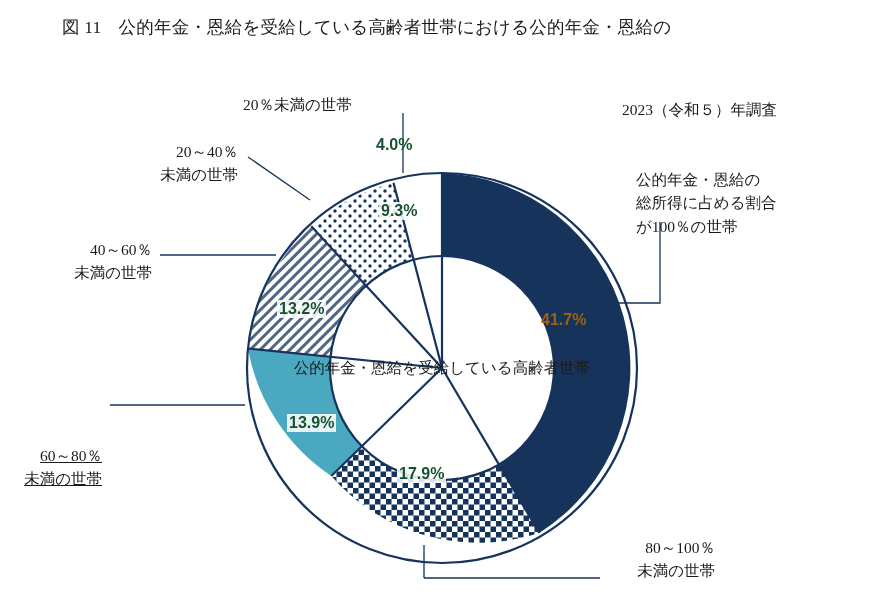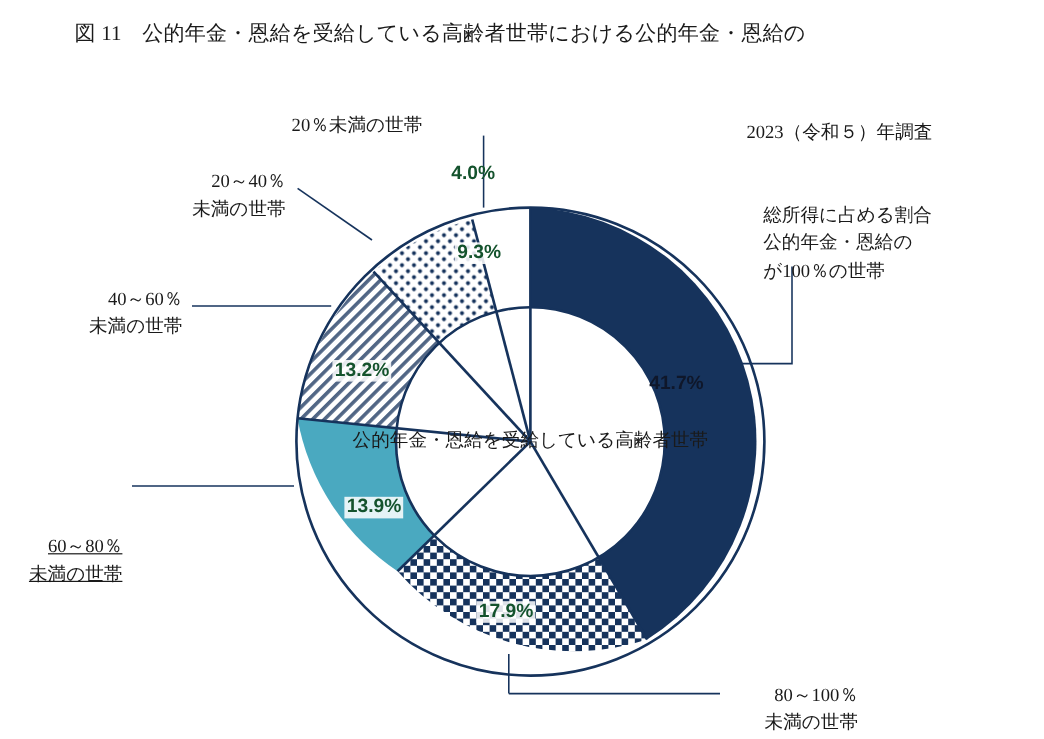--- a/index.html
+++ b/index.html
@@ -82,21 +82,21 @@
   
   .slice-value {
     position: absolute;
     font-size: 16px;
     font-family: "Liberation Sans", sans-serif;
     font-weight: bold;
     color: #14532d;
     white-space: nowrap;
   }
   .slice-value.on-dark {
-    color: #0f172a;
+    color: #a16207;
   }
   .slice-value.boxed {
     background: rgba(255,255,255,0.86);
     padding: 0 2px;
   }
   
   .callout {
     position: absolute;
     font-size: 15.5px;
     line-height: 1.5;
@@ -204,21 +204,21 @@
     </svg>
   </div>
 
   <div id="center-label">
     <span>公的年金・恩給</span>
     <span>を受給している</span>
     <span>高齢者世帯</span>
   </div>
 
   <div class="slice-value on-dark" style="left:541px; top:311px;">41.7%</div>
-  <div class="slice-value boxed" style="left:397px; top:501px;">17.9%</div>
+  <div class="slice-value boxed" style="left:397px; top:465px;">17.9%</div>
   <div class="slice-value boxed" style="left:287px; top:414px;">13.9%</div>
   <div class="slice-value boxed" style="left:277px; top:300px;">13.2%</div>
   <div class="slice-value boxed" style="left:359px; top:202px;margin-left:20px;">9.3%</div>
   <div class="slice-value" style="left:376px; top:136px;">4.0%</div>
 
   <div class="callout center" style="left:243px; top:93px;">20％未満の世帯</div>
 
   <div class="callout left" style="left:10px; top:140px; width:228px;">
     <div>20～40％</div>
     <div>未満の世帯</div>
@@ -227,24 +227,24 @@
   <div class="callout left" style="left:0px; top:238px; width:152px;">
     <div>40～60％</div>
     <div>未満の世帯</div>
   </div>
 
   <div class="callout left" style="left:0px; top:444px; width:102px;text-decoration:underline;">
     <div>60～80％</div>
     <div>未満の世帯</div>
   </div>
 
-  <div class="callout left" style="left:455px; top:536px; width:260px;margin-top:32px;">
+  <div class="callout left" style="left:455px; top:536px; width:260px;">
     <div>80～100％</div>
     <div>未満の世帯</div>
   </div>
 
   <div class="callout right" style="left:636px; top:168px;">
+    <div>公的年金・恩給の</div>
     <div>総所得に占める割合</div>
-    <div>公的年金・恩給の</div>
     <div>が100％の世帯</div>
   </div>
 
 </div>
 
 </body></html>

